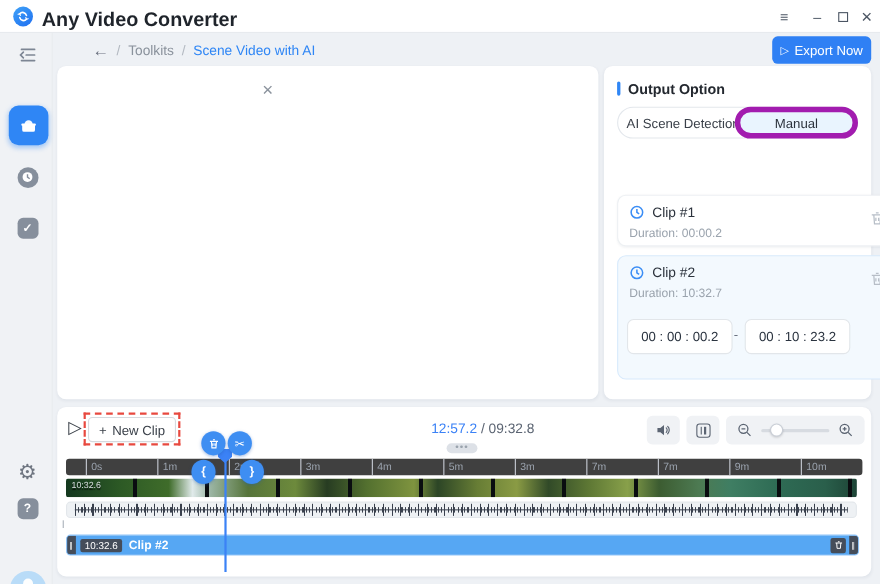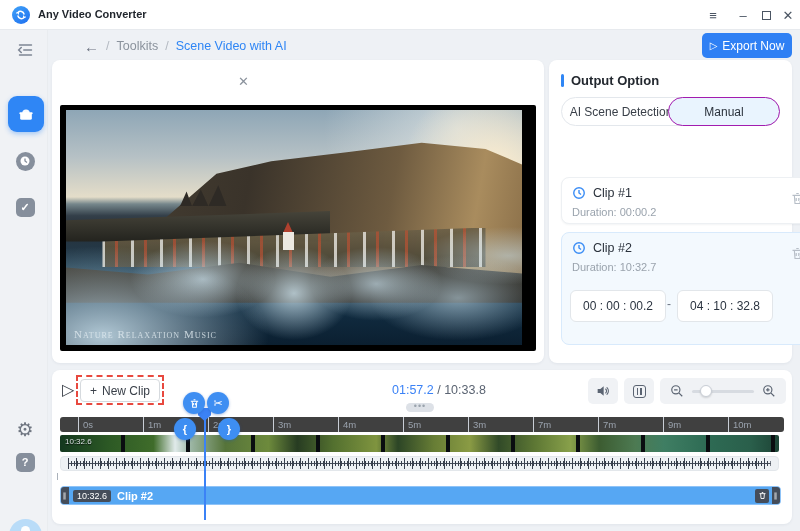--- a/index.html
+++ b/index.html
@@ -4,21 +4,21 @@
 <style>
   * { margin:0; padding:0; box-sizing:border-box; }
   html,body { width:800px; height:531px; overflow:hidden; }
   body { font-family:"Liberation Sans", sans-serif; background:#eef1f5; position:relative; color:#2b323c; }
   .abs { position:absolute; }
 
   
   .titlebar { left:0; top:0; width:800px; height:30px; background:#fff; border-bottom:1px solid #e7eaee; z-index:30; }
   .logo { left:12px; top:6px; width:18px; height:18px; border-radius:50%;
           background:linear-gradient(145deg,#3fa2f8,#1f6ff0); display:flex; align-items:center; justify-content:center; }
-  .app-name { left:38px; top:8px; font-size:11px; font-weight:bold; color:#1f242b; }
+  .app-name { left:38px; top:8px; font-size:18px; font-weight:bold; color:#1f242b; }
   .winctl { top:8px; width:18px; height:15px; display:flex; align-items:center; justify-content:center;
             color:#4b5563; font-size:13px; cursor:pointer; }
   .max-box { width:9px; height:9px; border:1.5px solid #4b5563; }
 
   
   .sidebar { left:0; top:30px; width:48px; height:501px; background:#f0f2f5; border-right:1px solid #e9ecef; z-index:20; }
   .side-ic { left:14px; width:22px; height:22px; display:flex; align-items:center; justify-content:center; color:#7d8694; }
   .side-active { left:8px; top:66px; width:36px; height:36px; border-radius:9px; background:#2f86f5;
                  display:flex; align-items:center; justify-content:center; box-shadow:0 2px 5px rgba(47,134,245,.4); }
   .round-gray { background:#868f9c; border-radius:50%; width:19px; height:19px; display:flex; align-items:center; justify-content:center; }
@@ -80,21 +80,21 @@
   .ph-mark { position:absolute; left:8px; bottom:5px; font-family:"Liberation Serif", serif; font-variant:small-caps;
              font-size:11px; letter-spacing:1px; color:rgba(225,235,240,.8); }
 
   
   .out-head { left:12px; top:13px; display:flex; align-items:center; gap:7px; }
   .out-bar { width:3px; height:13px; background:#2f86f5; border-radius:2px; }
   .out-title { font-size:13px; font-weight:bold; color:#23282f; }
   .tabs { left:12px; top:37px; width:219px; height:29px; border:1px solid #e3e7ec; border-radius:15px; background:#fff; }
   .tab-ai { position:absolute; left:0; top:0; width:118px; height:27px; display:flex; align-items:center; justify-content:center;
             font-size:12px; color:#3a4049; cursor:pointer; }
-  .tab-manual { position:absolute; right:-1px; top:-1px; width:112px; height:29px; background:#e9f4fe; border:1px solid #a21caf;
+  .tab-manual { position:absolute; right:-1px; top:-1px; width:112px; height:29px; background:#e9f4fe; border:5px solid #a21caf;
             border-radius:15px; display:flex; align-items:center; justify-content:center; font-size:12px; color:#2b323c; cursor:pointer; }
   .clip-card { left:12px; width:254px; border-radius:8px;margin-top:41px; }
   .clip1 { top:76px; height:47px; background:#fff; border:1px solid #edf0f3; box-shadow:0 1px 2px rgba(25,35,60,.05); }
   .clip2 { top:131px; height:113px; background:#f3f9fe; border:1px solid #d8eafc; }
   .clip-row { position:absolute; left:10px; top:8px; display:flex; align-items:center; gap:7px; }
   .clip-name { font-size:12.5px; color:#2b323c; }
   .clip-dur { position:absolute; left:10px; top:28px; font-size:11px; color:#9aa3ad; }
   .trash-sm { position:absolute; right:9px; top:13px; width:15px; height:15px; cursor:pointer; }
   .time-box { position:absolute; top:57px; width:96px; height:32px; background:#fff; border:1px solid #e2e6ea; border-radius:6px;
               display:flex; align-items:center; justify-content:center; font-size:12px; color:#2b3440; cursor:text; }
@@ -217,34 +217,20 @@
   <span class="crumb-sep">/</span>
   <span class="crumb-current">Scene Video with AI</span>
 </div>
 <div class="abs export-btn">
   <span class="tri">▷</span>
   <span>Export Now</span>
 </div>
 
 <div class="abs card video-card">
   <div class="abs vid-close">✕</div>
-  <div class="abs player">
-    <div class="photo">
-      <div class="ph-layer ph-sun"></div>
-      <div class="ph-layer ph-cliff"></div>
-      <div class="ph-stacks"></div>
-      <div class="ph-beach"></div>
-      <div class="ph-village"></div>
-      <div class="ph-church-roof"></div>
-      <div class="ph-church"></div>
-      <div class="ph-wall"></div>
-      <div class="ph-layer ph-foam"></div>
-      <div class="ph-mark">Nature Relaxation Music</div>
-    </div>
-  </div>
 </div>
 
 <div class="abs card out-card">
   <div class="abs out-head">
     <span class="out-bar"></span>
     <span class="out-title">Output Option</span>
   </div>
   <div class="abs tabs">
     <div class="tab-ai">AI Scene Detection</div>
     <div class="tab-manual">Manual</div>
@@ -281,33 +267,33 @@
       <span>Duration:</span>
       <span>10:32.7</span>
     </div>
     <span class="trash-sm">
       <svg width="15" height="15" viewBox="0 0 24 24" fill="none" stroke="#b7bec7" stroke-width="1.8">
           <path d="M4 7h16M10 4h4M7 7l1 13h8l1-13M10 11v5M14 11v5"></path>
         </svg>
     </span>
     <div class="time-box" style="left:8px">00 : 00 : 00.2</div>
     <div class="range-dash">-</div>
-    <div class="time-box" style="left:115px">04 : 10 : 32.8</div>
+    <div class="time-box" style="left:115px">00 : 10 : 23.2</div>
   </div>
 </div>
 
 <div class="abs card bottom-card">
   <div class="abs play-btn">▷</div>
   <div class="abs newclip-annot"></div>
   <div class="abs newclip-btn">
     <span>+</span>
     <span>New Clip</span>
   </div>
   <div class="abs time-disp">
-    <span class="t-cur">01:57.2</span><span class="t-sep"> / </span><span class="t-tot">10:33.8</span>
+    <span class="t-cur">12:57.2</span><span class="t-sep"> / </span><span class="t-tot">09:32.8</span>
   </div>
 
   <div class="abs ctl-pill vol-pill">
     <svg width="16" height="16" viewBox="0 0 24 24">
       <path d="M4 9v6h4l5 4V5L8 9H4z" fill="#5b6472"></path>
       <path d="M16 9a4.2 4.2 0 0 1 0 6M18 7a7 7 0 0 1 0 10" stroke="#5b6472" fill="none" stroke-width="1.6" stroke-linecap="round"></path>
     </svg>
   </div>
   <div class="abs ctl-pill split-pill">
     <span class="split-ic">

